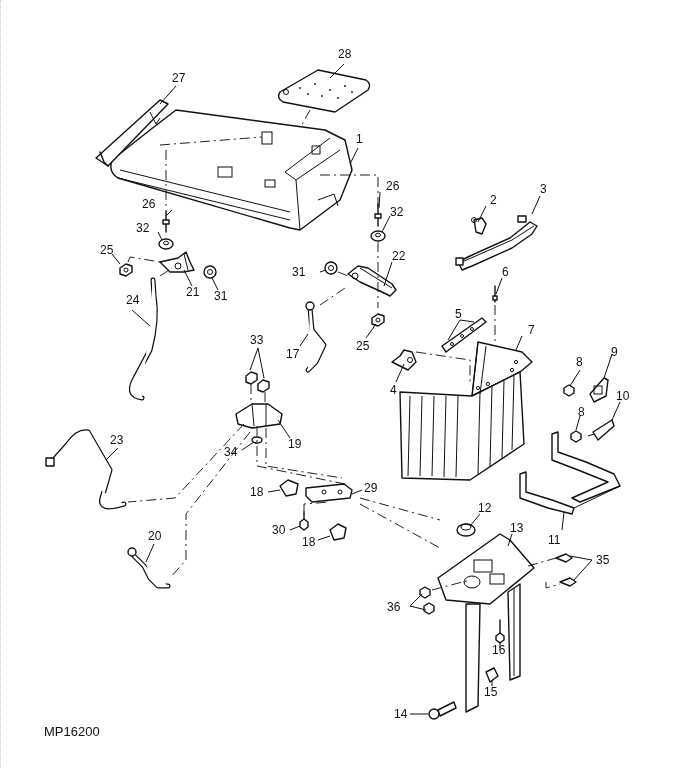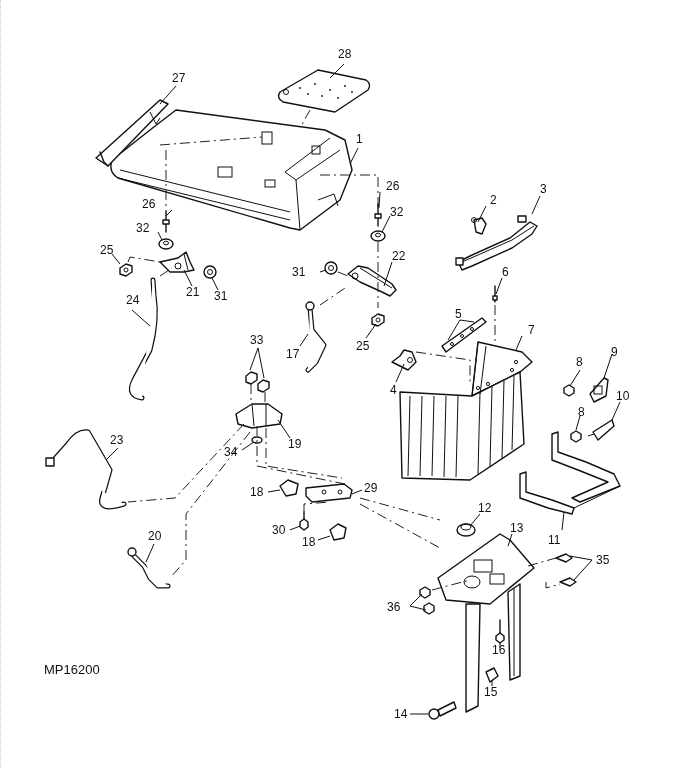--- a/index.html
+++ b/index.html
@@ -6,21 +6,21 @@
   body { width: 679px; height: 768px; position: relative; overflow: hidden;
          font-family: "Liberation Sans", sans-serif; }
   .frame { position: absolute; left: 0; top: 0; width: 679px; height: 768px;
            border-left: 1px dotted #c8c8c8; box-sizing: border-box; }
   svg.diagram { position: absolute; left: 0; top: 0; }
   .part { fill: #ffffff; stroke: #111; stroke-width: 1.4; stroke-linejoin: round; stroke-linecap: round; }
   .thin { fill: none; stroke: #111; stroke-width: 1; }
   .dash { fill: none; stroke: #222; stroke-width: 1; stroke-dasharray: 10 4 2 4; }
   .leader { fill: none; stroke: #111; stroke-width: 1; }
   .callout { font-family: "Liberation Sans", sans-serif; font-size: 12px; fill: #111; }
-  .figid { position: absolute; left: 44px; top: 662px; font-size: 13px; color: #111;
+  .figid { position: absolute; left: 44px; top: 724px; font-size: 13px; color: #111;
            font-family: "Liberation Sans", sans-serif; }
 </style>
 </head>
 <body>
 
 <div class="frame"></div>
 
 <svg class="diagram" width="679" height="768" viewBox="0 0 679 768">
 
   <g>

